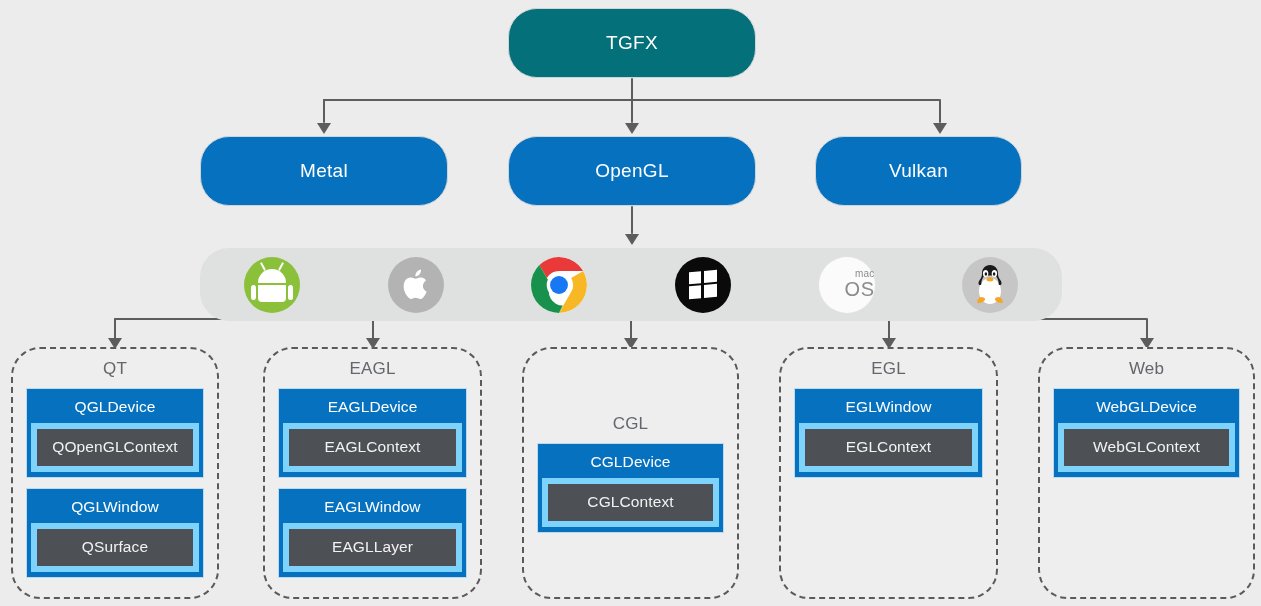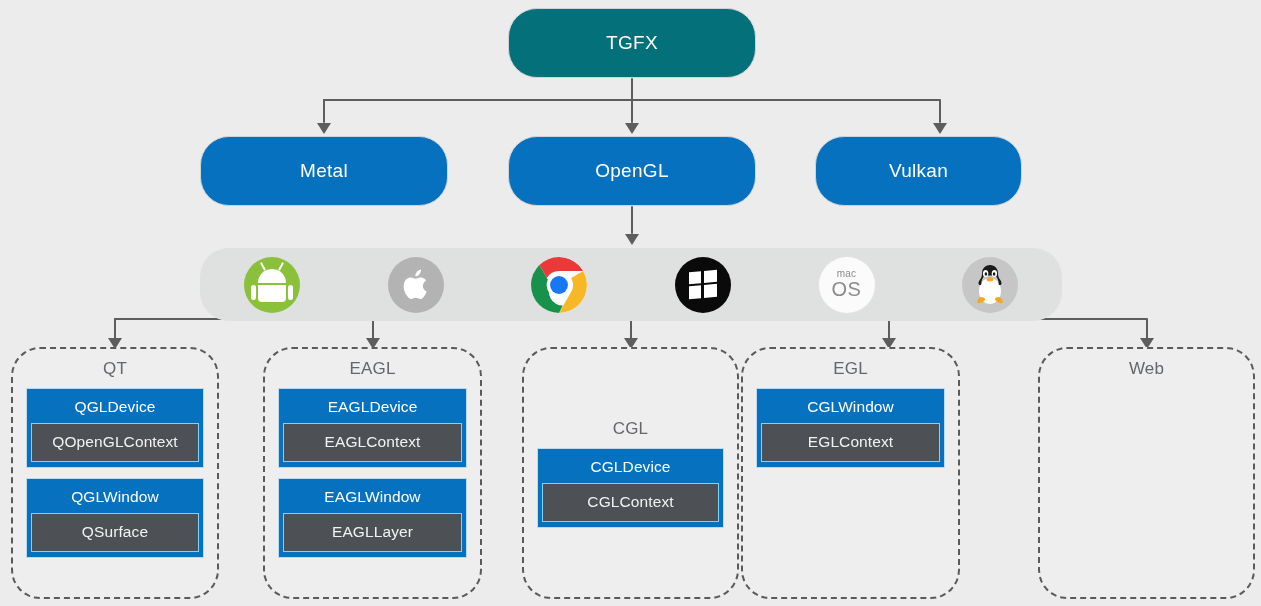--- a/index.html
+++ b/index.html
@@ -100,42 +100,42 @@
   .win-grid i:nth-child(1){ left:0;  top:0;  width:12px; height:12px; }
   .win-grid i:nth-child(2){ left:15px; top:0; width:13px; height:12px; }
   .win-grid i:nth-child(3){ left:0;  top:14px; width:12px; height:13px; }
   .win-grid i:nth-child(4){ left:15px; top:14px; width:13px; height:13px; }
 
   
   .ic-macos {
     border-radius: 50%; background: #fbfbfb;
     box-shadow: 0 0 0 1px #e2e2e2;
     display: flex; flex-direction: column;
-    align-items: center; justify-content: center;
+    align-items: flex-end; justify-content: center;
     color: #8c8c8c;
   }
   .ic-macos .mac-top { font-size: 10px; line-height: 10px; letter-spacing: .2px; }
   .ic-macos .mac-bot { font-size: 20px; line-height: 21px; letter-spacing: .5px; }
 
   
   .ic-linux { border-radius: 50%; background: #c6c6c6;
               display: flex; align-items: center; justify-content: center; }
 
   
   .group {
     top: 347px; height: 252px;
     border: 2px dashed #5a5a5a;
     background: #eeeeee;
     display: flex; flex-direction: column; align-items: center;
     padding: 6px 13px 10px 13px;
   }
   .g-qt   { left: 11px;   width: 208px; }
   .g-eagl { left: 263px;  width: 219px; }
   .g-cgl  { left: 522px;  width: 217px; justify-content: center; }
-  .g-egl  { left: 741px;  width: 219px; }
+  .g-egl  { left: 779px;  width: 219px; }
   .g-web  { left: 1038px; width: 217px; }
 
   .group-title {
     color: #63666a;
     font-size: 17px;
     line-height: 20px;
     margin: 4px 0 9px 0;
     letter-spacing: .2px;
   }
 
@@ -151,21 +151,21 @@
   .card-title {
     color: #ffffff;
     font-size: 15.5px;
     line-height: 22px;
     text-align: center;
     padding: 3px 0 5px 0;
     letter-spacing: .1px;
   }
   .card-sub {
     background: #4d5054;
-    border: 1px solid #7dd3fc;
+    border: 6px solid #7dd3fc;
     color: #f2f2f2;
     font-size: 15.5px;
     line-height: 22px;
     text-align: center;
     padding: 7px 0 8px 0;
     letter-spacing: .1px;
   }
 
   
   .conn { position: absolute; background: #5d5d5d; }
@@ -322,22 +322,26 @@
     <div class="group-title">CGL</div>
     <div class="card">
       <div class="card-title">CGLDevice</div>
       <div class="card-sub">CGLContext</div>
     </div>
   </div>
 
   <div class="abs group g-egl">
     <div class="group-title">EGL</div>
     <div class="card">
-      <div class="card-title">CGLWindow</div>
+      <div class="card-title">EGLWindow</div>
       <div class="card-sub">EGLContext</div>
     </div>
   </div>
 
   <div class="abs group g-web">
     <div class="group-title">Web</div>
+    <div class="card">
+      <div class="card-title">WebGLDevice</div>
+      <div class="card-sub">WebGLContext</div>
+    </div>
   </div>
 
 </div>
 
 </body></html>

